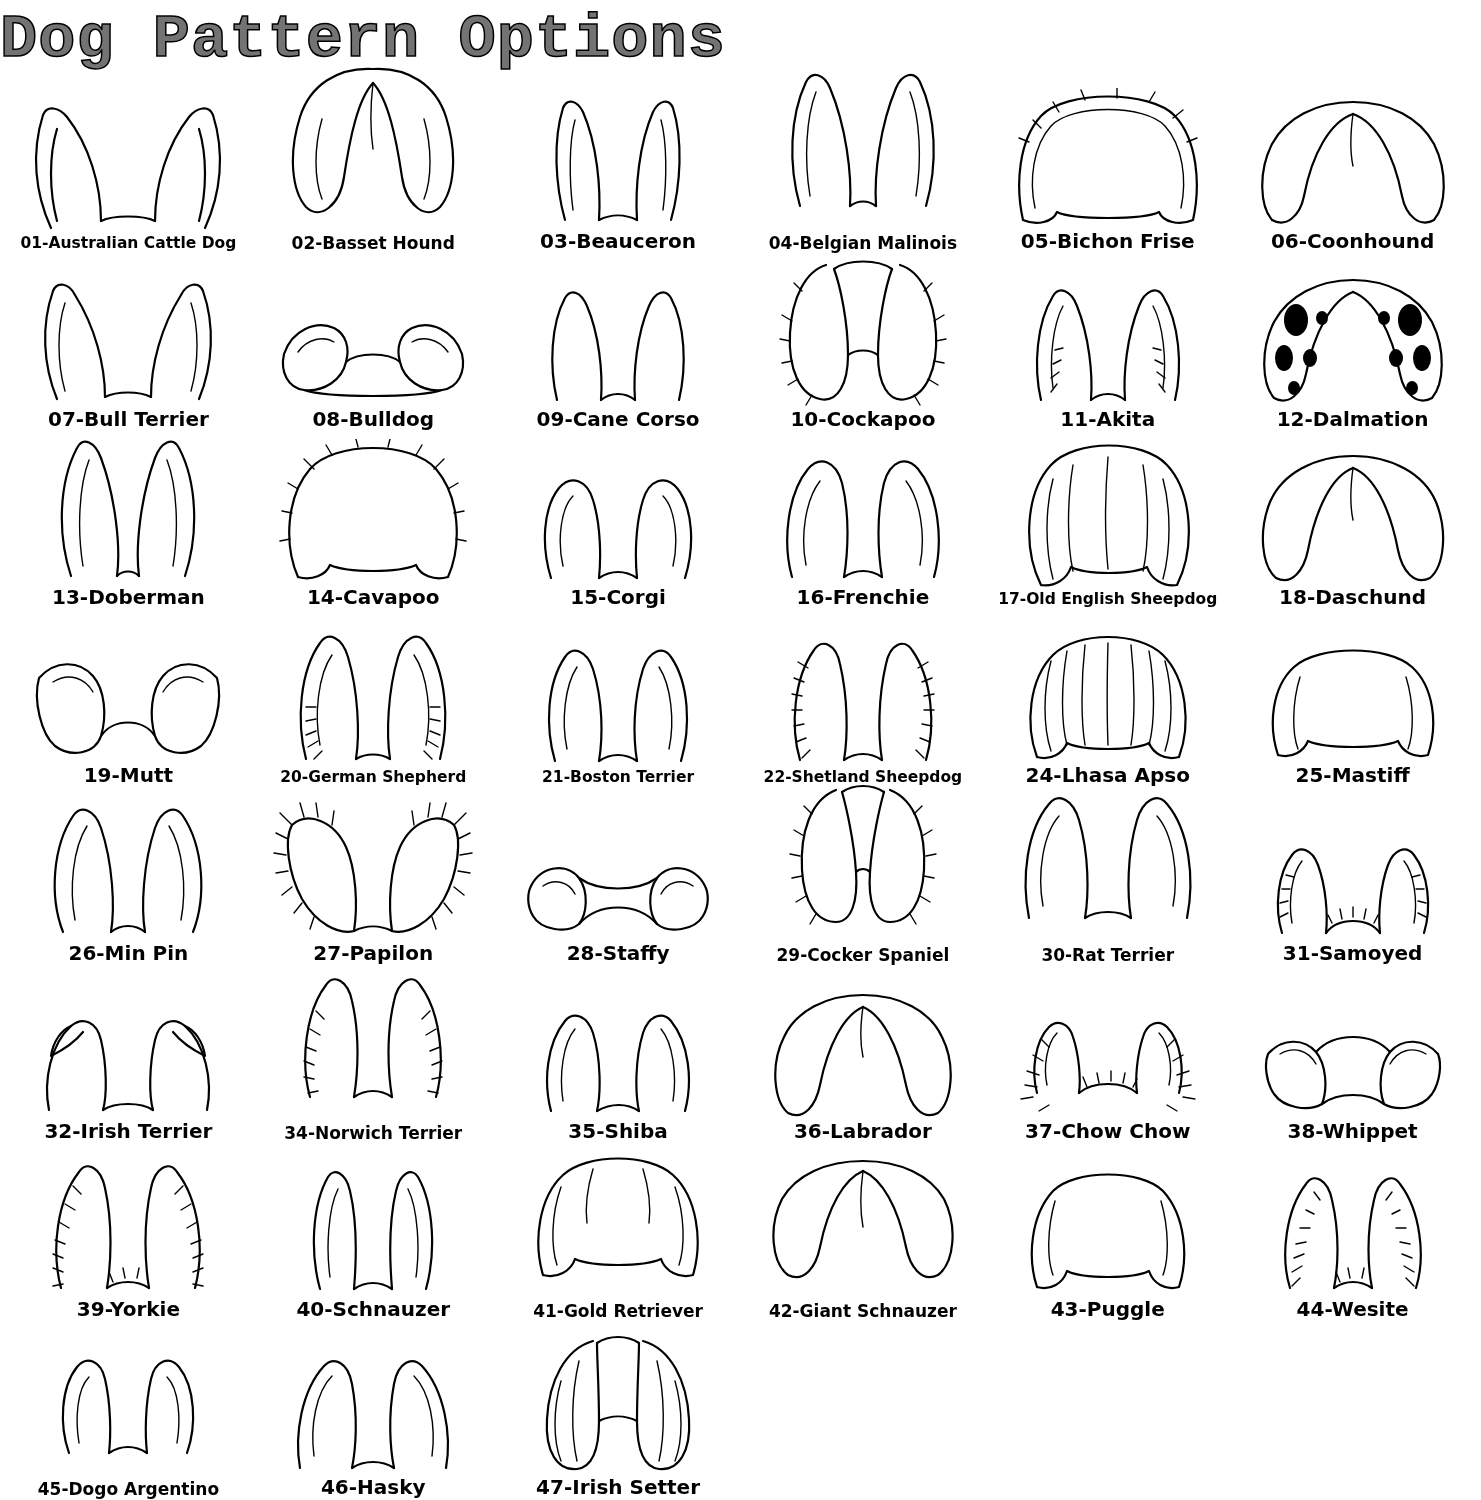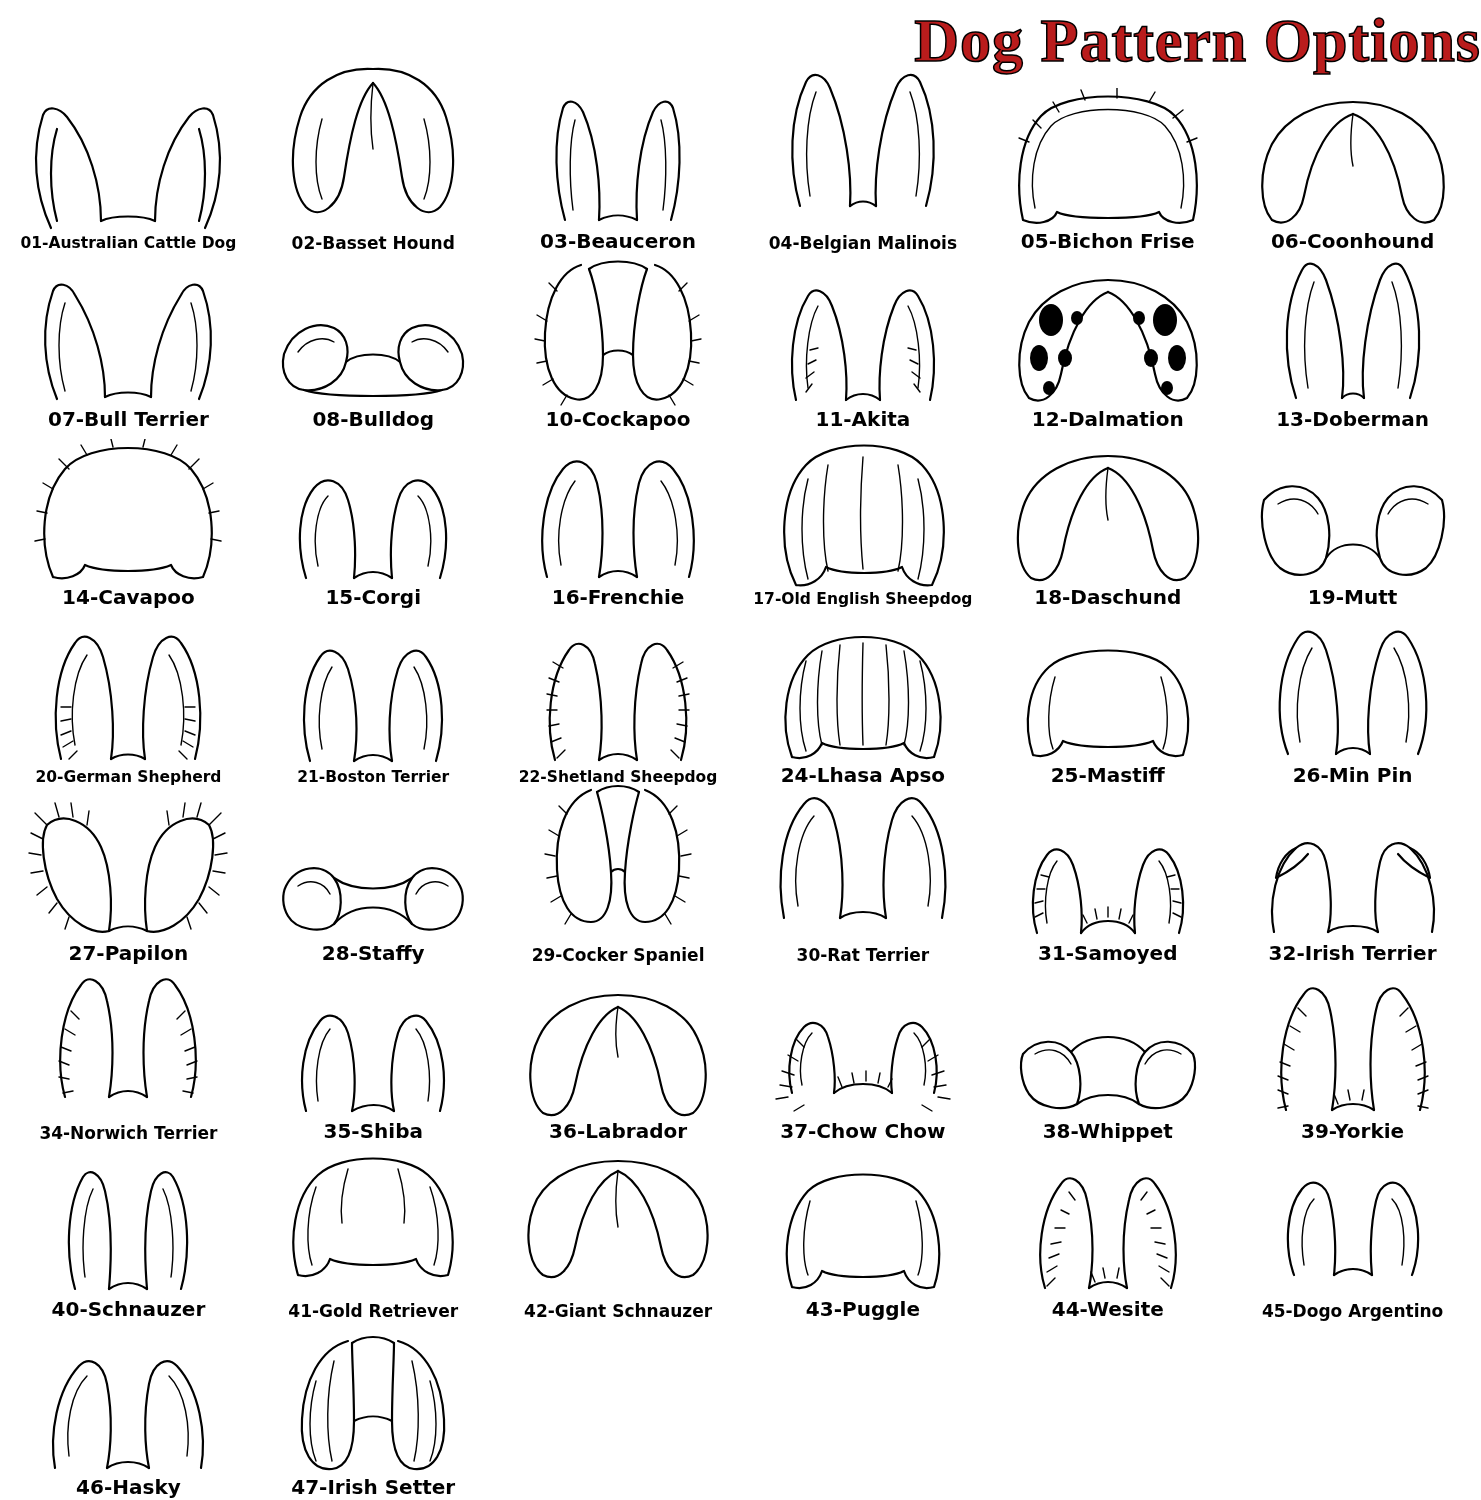--- a/index.html
+++ b/index.html
@@ -14,26 +14,26 @@
     overflow: hidden;
   }
   .sheet {
     position: relative;
     width: 1481px;
     height: 1500px;
     background: #ffffff;
     box-sizing: border-box;
   }
   .title {
-    text-align: right;
-    font-family: Liberation Serif, serif;
+    text-align: left;
+    font-family: Liberation Mono, monospace;
     font-weight: 700;
     font-size: 62px;
     letter-spacing: 1px;
-    color: #b91c1c;
+    color: #737373;
     padding-top: 6px;
     line-height: 1.1;
     -webkit-text-stroke: 1.5px #000;
   }
   .grid {
     display: grid;
     grid-template-columns: repeat(6, 1fr);
     gap: 0px 0px;
     padding: 4px 6px 0 6px;
     box-sizing: border-box;
@@ -193,20 +193,30 @@
           <path class="thin" d="M40 56 C50 42 66 40 76 46"></path>
           <path d="M204 58 C196 34 172 24 154 32 C142 38 138 52 142 66 C146 84 164 96 184 94 C200 92 208 76 204 58"></path>
           <path class="thin" d="M190 56 C180 42 164 40 154 46"></path>
           <path d="M88 66 C100 56 130 56 142 66"></path>
           <path d="M46 94 C70 102 160 102 184 94"></path>
         </svg>
       </div>
       <div class="label">08-Bulldog</div>
     </div>
 
+    <div class="cell">
+      <div class="art">
+        <svg width="230" height="130" viewBox="0 0 230 130">
+          <path d="M54 124 C46 90 48 48 62 22 C68 12 78 16 84 30 C96 58 100 96 98 124"></path>
+          <path d="M176 124 C184 90 182 48 168 22 C162 12 152 16 146 30 C134 58 130 96 132 124"></path>
+          <path d="M98 124 C108 116 122 116 132 124"></path>
+        </svg>
+      </div>
+      <div class="label">09-Cane Corso</div>
+    </div>
 
     <div class="cell">
       <div class="art">
         <svg width="230" height="155" viewBox="0 0 230 155">
           <path d="M78 14 C58 20 44 46 42 82 C40 118 52 144 72 148 C90 152 100 132 100 104 C100 70 92 34 86 18"></path>
           <path d="M152 14 C172 20 186 46 188 82 C190 118 178 144 158 148 C140 152 130 132 130 104 C130 70 138 34 144 18"></path>
           <path d="M86 18 C100 8 130 8 144 18"></path>
           <path d="M100 104 C108 98 122 98 130 104"></path>
           <path class="thin" d="M44 70 L34 64 M42 90 L32 88 M44 110 L34 112 M50 128 L40 134 M64 144 L58 154 M186 70 L196 64 M188 90 L198 88 M186 110 L196 112 M180 128 L190 134 M166 144 L172 154 M54 40 L46 32 M176 40 L184 32"></path>
         </svg>

